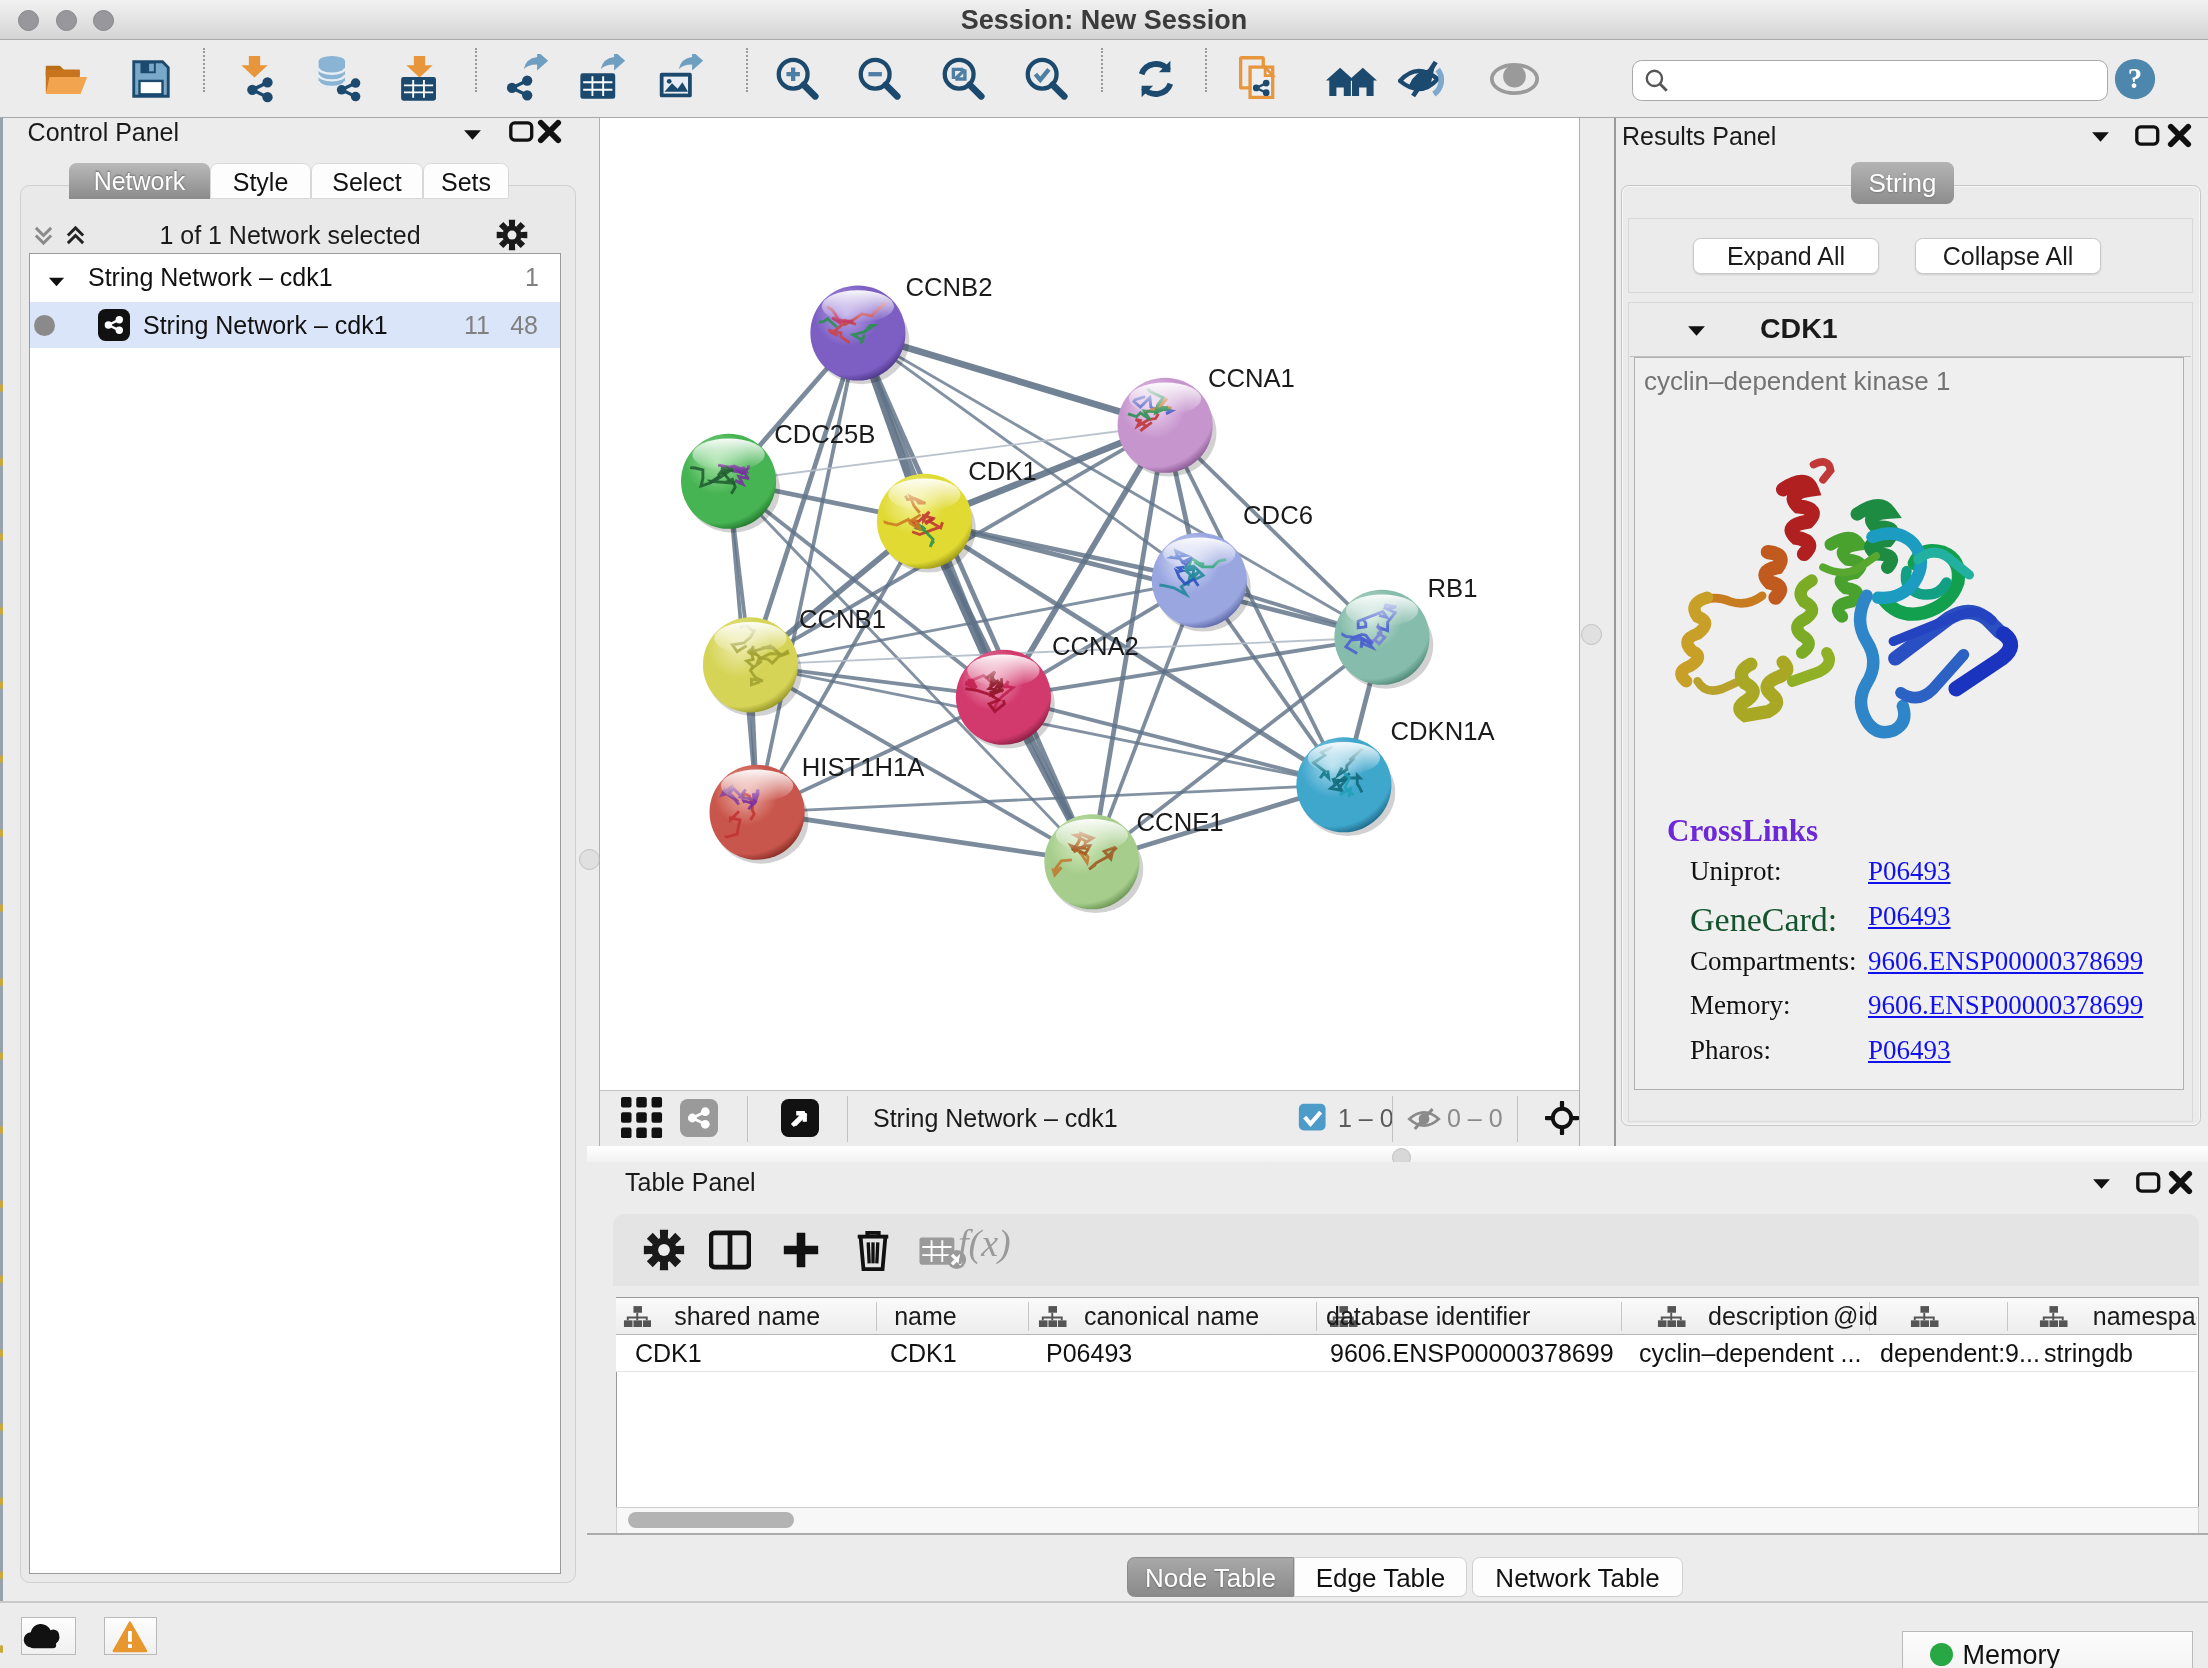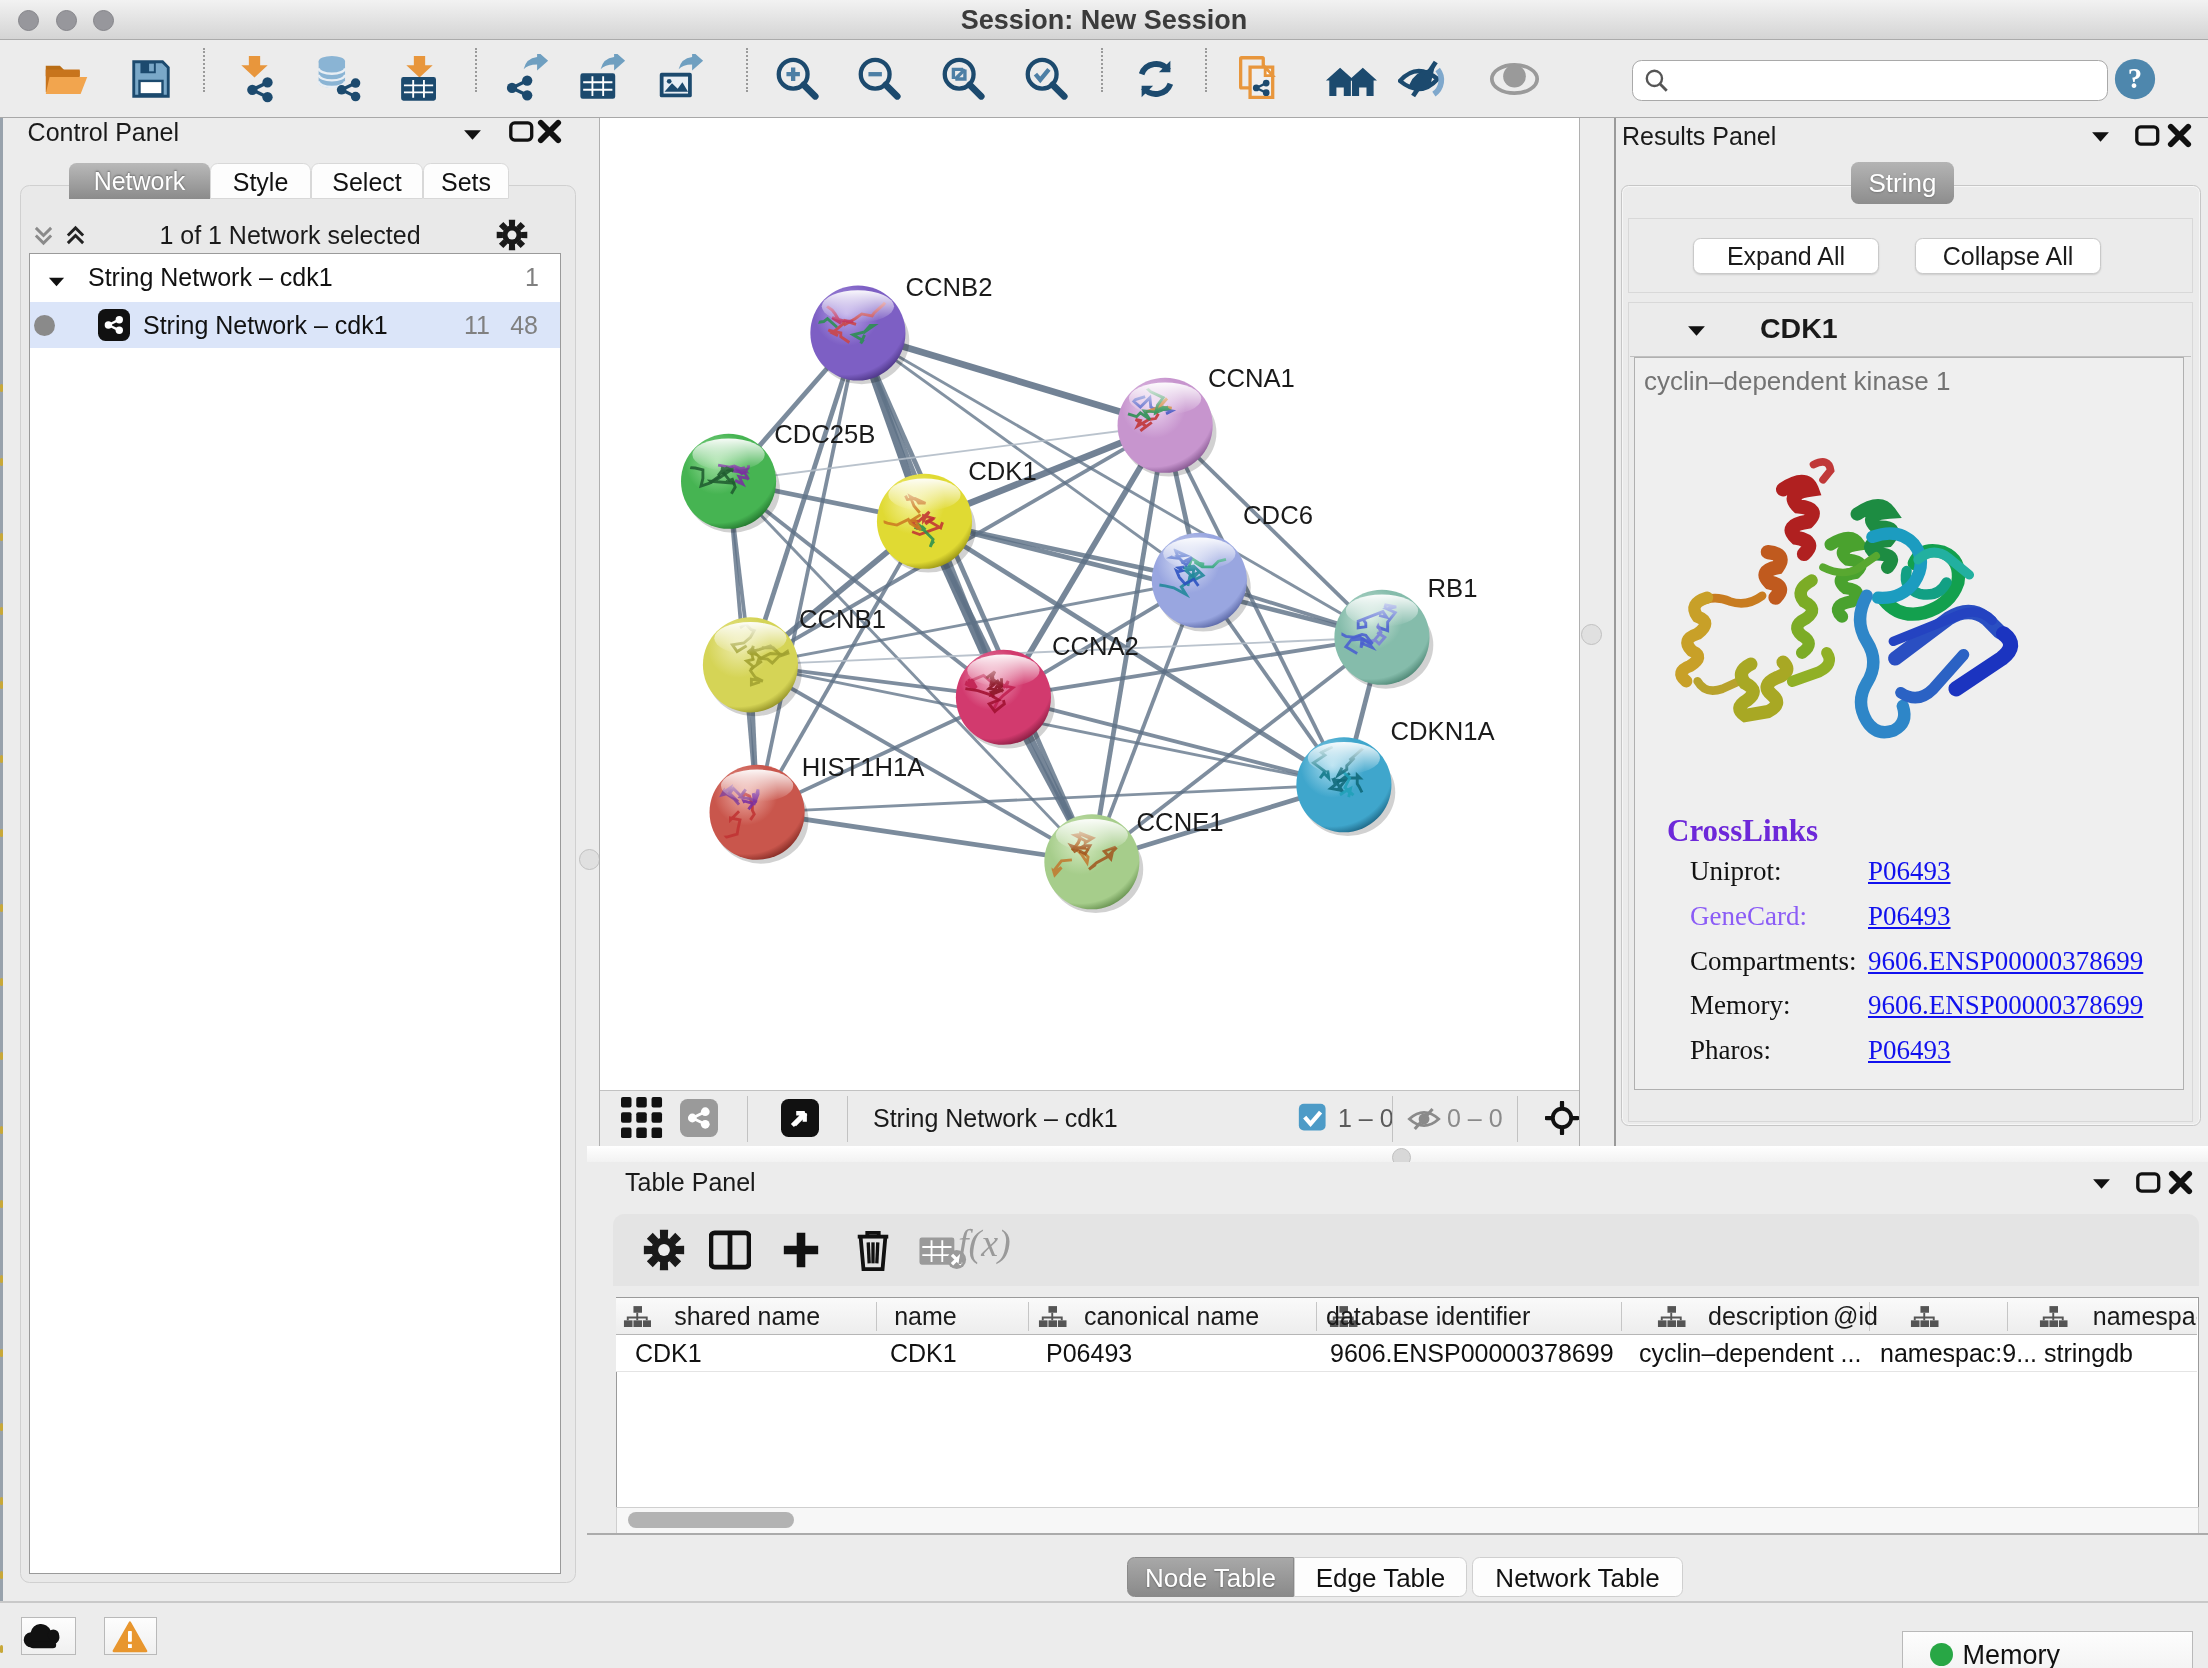--- a/index.html
+++ b/index.html
@@ -676,21 +676,21 @@
 <path d="M236 216 l56 -42 q22 -14 40 0 l14 14" stroke="#2a4fc2" stroke-width="15"></path>
 <path d="M350 190 q16 12 -2 26 l-48 32" stroke="#1b34c0" stroke-width="16"></path>
 <path d="M234 198 l70 -28 q20 -8 34 6" stroke="#2443c1" stroke-width="10"></path>
 <path d="M260 112 q16 -14 32 -2 l22 18" stroke="#22b0a0" stroke-width="10"></path>
 <path d="M160 120 q20 10 36 2 l20 -14" stroke="#58a830" stroke-width="8"></path>
 </g>
     </svg>
     <div style="position:absolute;left:32px;top:455px;font-family:'Liberation Serif',serif;font-size:31px;font-weight:bold;color:#6d28d9;">CrossLinks</div>
     <div style="position:absolute;left:55px;top:498px;font-family:'Liberation Serif',serif;font-size:27px;color:#111;">Uniprot:</div>
     <div style="position:absolute;left:233px;top:498px;font-family:'Liberation Serif',serif;font-size:27px;color:#1111ee;text-decoration:underline;">P06493</div>
-    <div style="position:absolute;left:55px;top:543px;font-family:'Liberation Serif',serif;font-size:27px;color:#8b5cf6;">GeneCard:</div>
+    <div style="position:absolute;left:55px;top:543px;font-family:'Liberation Serif',serif;font-size:34px;color:#14532d;">GeneCard:</div>
     <div style="position:absolute;left:233px;top:543px;font-family:'Liberation Serif',serif;font-size:27px;color:#1111ee;text-decoration:underline;">P06493</div>
     <div style="position:absolute;left:55px;top:588px;font-family:'Liberation Serif',serif;font-size:27px;color:#111;">Compartments:</div>
     <div style="position:absolute;left:233px;top:588px;font-family:'Liberation Serif',serif;font-size:27px;color:#1111ee;text-decoration:underline;">9606.ENSP00000378699</div>
     <div style="position:absolute;left:55px;top:632px;font-family:'Liberation Serif',serif;font-size:27px;color:#111;">Memory:</div>
     <div style="position:absolute;left:233px;top:632px;font-family:'Liberation Serif',serif;font-size:27px;color:#1111ee;text-decoration:underline;">9606.ENSP00000378699</div>
     <div style="position:absolute;left:55px;top:677px;font-family:'Liberation Serif',serif;font-size:27px;color:#111;text-align:center;">Pharos:</div>
     <div style="position:absolute;left:233px;top:677px;font-family:'Liberation Serif',serif;font-size:27px;color:#1111ee;text-decoration:underline;">P06493</div>
   </div>
 <div style="position:absolute;left:1630px;top:356px;width:561px;height:1px;background:#c0c0c0;"></div>
 <div style="position:absolute;left:587px;top:1146px;width:1622px;height:16px;background:linear-gradient(#ffffff,#f2f2f2);"></div>
@@ -827,21 +827,21 @@
         </svg>
       </div>
       <div style="position:absolute;left:1392px;top:0;width:285px;text-align:center;line-height:37px;font-size:25px;color:#1a1a1a;">namespac</div>
     </div>
     <div style="position:absolute;left:0;top:37px;width:1581px;height:37px;background:#fff;border-bottom:1px solid #e4e4e4;">
       <div style="position:absolute;left:19px;top:0;line-height:36px;font-size:25px;color:#111;white-space:nowrap;">CDK1</div>
       <div style="position:absolute;left:274px;top:0;line-height:36px;font-size:25px;color:#111;white-space:nowrap;">CDK1</div>
       <div style="position:absolute;left:430px;top:0;line-height:36px;font-size:25px;color:#111;white-space:nowrap;">P06493</div>
       <div style="position:absolute;left:714px;top:0;line-height:36px;font-size:25px;color:#111;white-space:nowrap;">9606.ENSP00000378699</div>
       <div style="position:absolute;left:1023px;top:0;line-height:36px;font-size:25px;color:#111;white-space:nowrap;">cyclin–dependent ...</div>
-      <div style="position:absolute;left:1264px;top:0;line-height:36px;font-size:25px;color:#111;white-space:nowrap;">namespac:9...</div>
+      <div style="position:absolute;left:1264px;top:0;line-height:36px;font-size:25px;color:#111;white-space:nowrap;">dependent:9...</div>
       <div style="position:absolute;left:1428px;top:0;line-height:36px;font-size:25px;color:#111;white-space:nowrap;">stringdb</div>
     </div>
   </div>
 <div style="position:absolute;left:616px;top:1507px;width:1583px;height:27px;background:#f7f7f7;border:1px solid #cfcfcf;"></div>
 <div style="position:absolute;left:587px;top:1533px;width:1622px;height:1.9px;background:#ababab;"></div>
 <div style="position:absolute;left:628px;top:1512px;width:166px;height:16px;background:#b3b3b3;border-radius:8.6px;"></div>
 <div style="position:absolute;left:1127px;top:1557px;width:167px;height:40px;background:linear-gradient(#a8a8a8,#8a8a8a);border:1px solid #8a8a8a;border-radius:7.6px 0 0 7.6px;color:#fff;font-size:26px;text-align:center;line-height:40px;text-shadow:0 1px 1.9px #666;">Node Table</div>
 <div style="position:absolute;left:1294px;top:1557px;width:173px;height:40px;background:#fdfdfd;border:1px solid #cfcfcf;border-radius:0 7.6px 7.6px 0;color:#111;font-size:26px;text-align:center;line-height:40px;">Edge Table</div>
 <div style="position:absolute;left:1472px;top:1557px;width:211px;height:40px;background:#fdfdfd;border:1px solid #cfcfcf;border-radius:7.6px;color:#111;font-size:26px;text-align:center;line-height:40px;">Network Table</div>
 <div style="position:absolute;left:0;top:1601px;width:2208px;height:1.9px;background:#c9c9c9;"></div>

